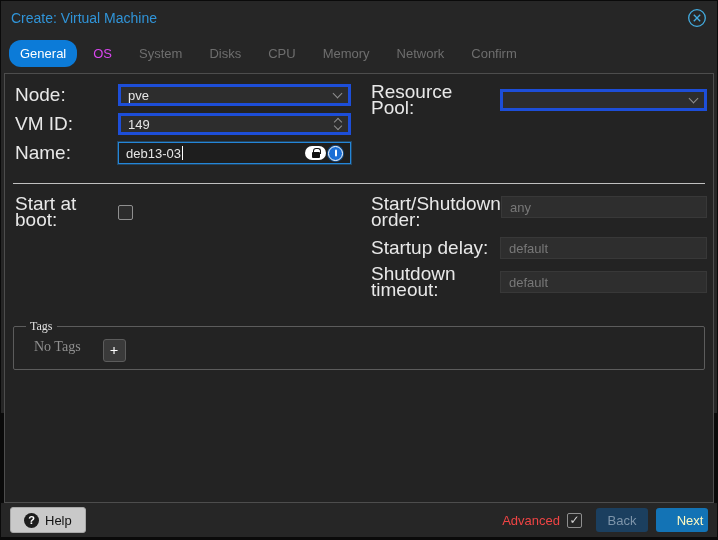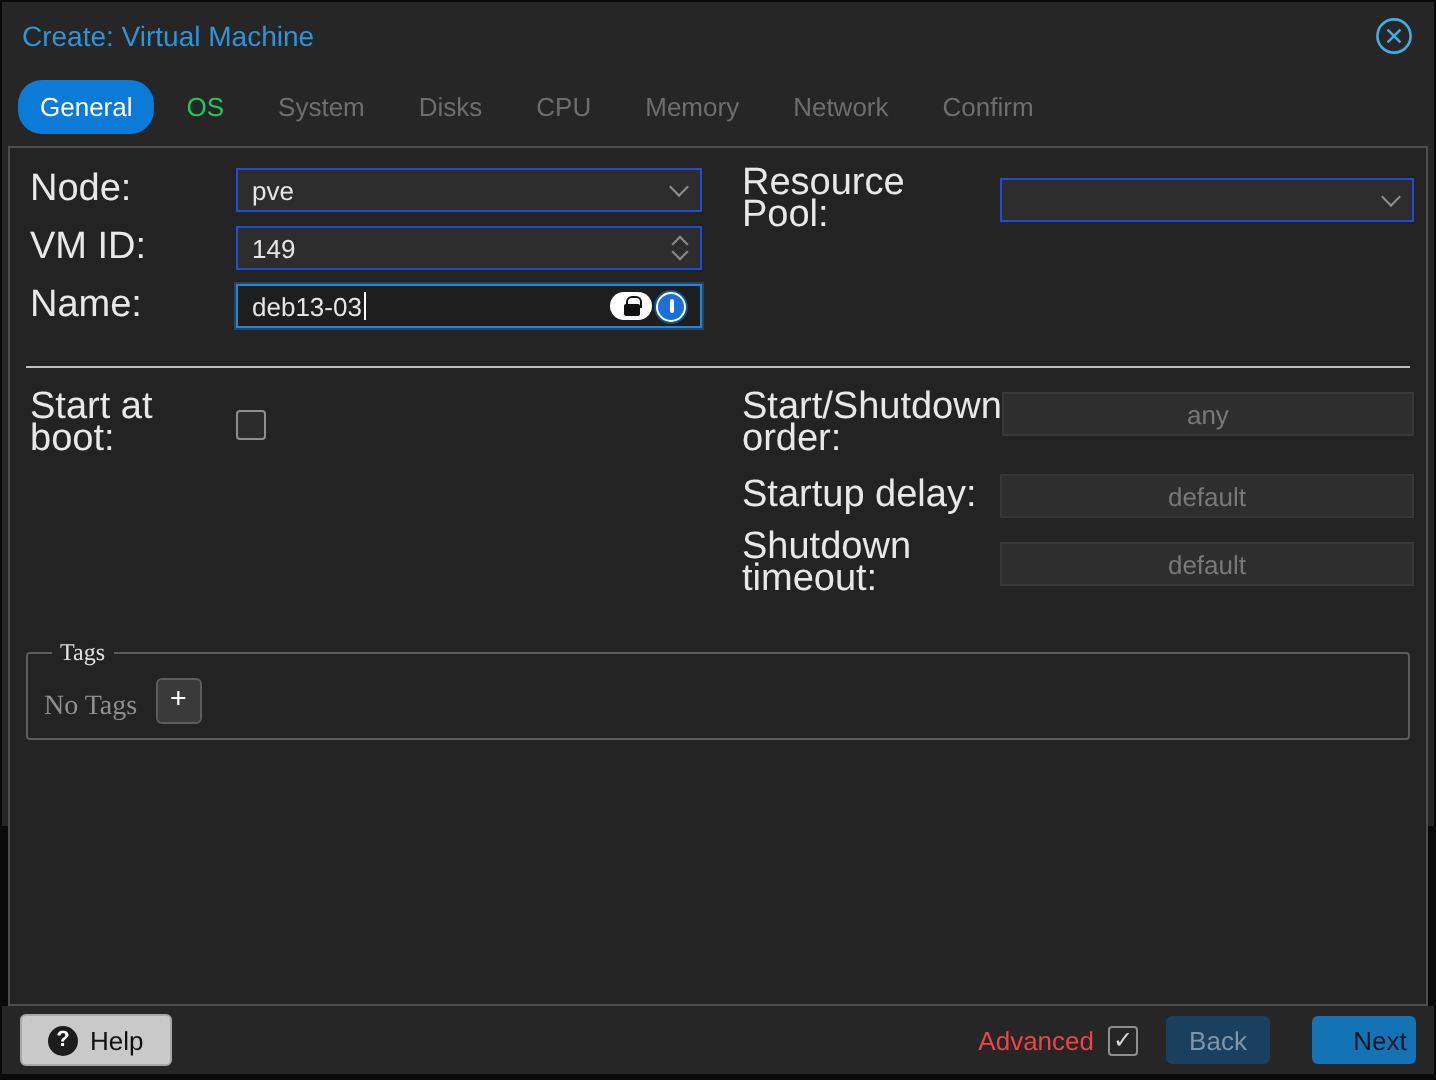--- a/index.html
+++ b/index.html
@@ -24,36 +24,36 @@
   .close-btn { margin-left:auto; width:20px; height:20px; cursor:pointer; display:flex; align-items:center; justify-content:center; }
   
   .tabbar {
     height:39px; display:flex; align-items:center; padding:0 8px; flex:0 0 auto;
   }
   .tab {
     font-size:13px; color:#6e6e6e; padding:6px 11px; margin-right:5px;
     border-radius:12px; white-space:nowrap;
   }
   .tab.active { background:#0c7bd8; color:#ffffff; }
-  .tab.enabled { color:#22c55e; }
+  .tab.enabled { color:#d946ef; }
   
   .panel {
     margin:0 3px; height:430px; flex:0 0 auto;
     border:1px solid #4d4d4d; background:#232323;
     padding:10px 6px; position:relative;
   }
   .columns { display:flex; gap:16px; }
   .col { flex:1; min-width:0; }
   .frow { display:flex; align-items:center; margin-bottom:7px; }
   .frow.top-align { align-items:flex-start; }
   .flabel { font-size:19px; color:#e8e8e8; flex:0 0 107px; padding-left:4px; line-height:16px; }
   .col.right .flabel { flex:0 0 133px; }
   .fctrl { flex:1; height:22px; position:relative; }
   .select-field, .spinner-field, .text-field {
-    height:22px; width:100%; background:#2d2d2d; border:1px solid #1d4ed8;
+    height:22px; width:100%; background:#2d2d2d; border:3px solid #1d4ed8;
     display:flex; align-items:center; padding:0 7px; cursor:pointer;
   }
   .field-value { font-size:13px; color:#e6e6e6; white-space:nowrap; overflow:hidden; }
   .chev-down {
     width:7px; height:7px; border-right:1.5px solid #8f8f8f; border-bottom:1.5px solid #8f8f8f;
     transform:rotate(45deg); margin-left:auto; margin-top:-4px; flex:0 0 auto;
   }
   .spinner { margin-left:auto; display:flex; flex-direction:column; gap:2px; align-items:center; }
   .chev-up-sm, .chev-dn-sm { width:6px; height:6px; border-right:1.5px solid #8f8f8f; border-bottom:1.5px solid #8f8f8f; }
   .chev-up-sm { transform:rotate(-135deg); margin-bottom:-2px; }
@@ -73,36 +73,36 @@
   .pm-circle {
     width:15px; height:15px; border-radius:50%; background:#1b6fd6;
     border:1.5px solid #ffffff; position:relative; box-shadow:0 0 0 1px #15508f;
   }
   .pm-circle::after {
     content:""; position:absolute; left:50%; top:50%; transform:translate(-50%,-50%);
     width:2px; height:7px; background:#ffffff; border-radius:1px;
   }
   input.ph-input {
     width:100%; height:22px; background:#2e2e2e; border:1px solid #383838;
-    color:#d8d8d8; font-size:13px; font-family:inherit; padding:0 8px; outline:none;text-align:center;
+    color:#d8d8d8; font-size:13px; font-family:inherit; padding:0 8px; outline:none;
   }
   input.ph-input::placeholder { color:#787878; opacity:1; }
   .divider { height:1px; background:#c0c0c0; margin:12px 2px 12px 2px; }
   .checkbox {
     width:15px; height:15px; border:1px solid #8f8f8f; background:#2c2c2c;
     border-radius:2px; display:flex; align-items:center; justify-content:center;
     font-size:12px; color:#d6d6d6; cursor:pointer; flex:0 0 auto;
   }
   .tags-fieldset {
     margin:14px 2px 0 2px; border:1px solid #5c5c5c; border-radius:2px;
     padding:5px 8px 7px 8px;
     font-family:Liberation Serif, serif;
   }
   .tags-fieldset legend { font-size:12px; color:#e0e0e0; padding:0 4px; margin-left:4px; }
-  .tags-row { display:flex; align-items:flex-end; gap:9px; }
+  .tags-row { display:flex; align-items:flex-start; gap:22px;margin-left:12px; }
   .no-tags { font-size:14px; color:#8f8f8f; }
   .add-tag-btn {
     width:23px; height:23px; background:#3a3a3a; border:1px solid #5c5c5c; border-radius:3px;
     color:#ffffff; font-size:15px; font-weight:bold; display:flex; align-items:center;
     justify-content:center; cursor:pointer; line-height:1;
   }
   
   .footer {
     height:34px; display:flex; align-items:center; padding:0 9px; flex:0 0 auto;
     background:#262626;
@@ -117,22 +117,22 @@
   }
   .help-label { font-size:13px; color:#111111; }
   .footer-right { margin-left:auto; display:flex; align-items:center; }
   .advanced-label { font-size:13px; color:#ef4444; margin-right:7px; }
   .footer .checkbox { background:#262626; }
   .back-btn {
     width:52px; height:24px; margin-left:14px; background:#1b3f5f; border:none; border-radius:3px;
     color:#7e95aa; font-size:13px; font-family:inherit; cursor:pointer;
   }
   .next-btn {
-    width:52px; height:24px; margin-left:21px; background:#1373b5; border:none; border-radius:3px;
-    color:#0f172a; font-size:13px; font-family:inherit; cursor:pointer;padding-left:16px;
+    width:52px; height:24px; margin-left:8px; background:#1373b5; border:none; border-radius:3px;
+    color:#fef9c3; font-size:13px; font-family:inherit; cursor:pointer;padding-left:16px;
   }
 </style>
 </head>
 <body>
 
 <div class="window">
 
   <div class="titlebar">
     <span class="title">Create: Virtual Machine</span>
     <span class="close-btn">

